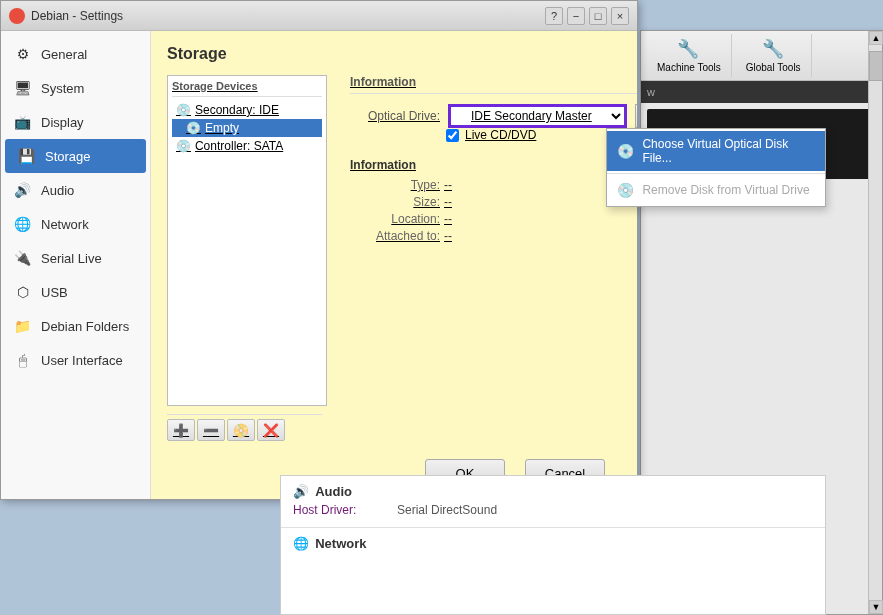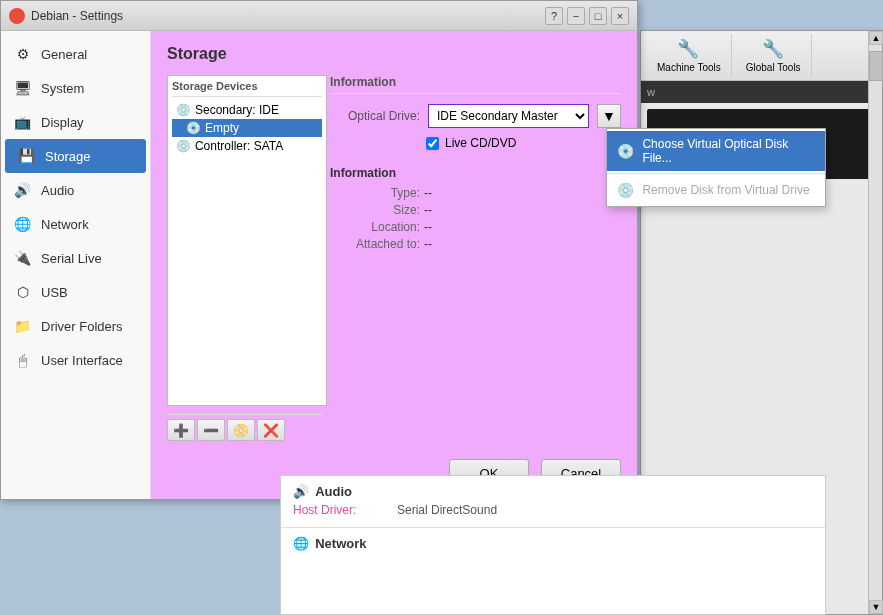--- a/index.html
+++ b/index.html
@@ -4,21 +4,21 @@
   <style>
     * { box-sizing: border-box; margin: 0; padding: 0; }
     body { font-family: 'Segoe UI', Arial, sans-serif; font-size: 13px; background: #b0c4d8; width: 883px; height: 615px; overflow: hidden; position: relative; }
 
     
     .settings-window {
       position: absolute;
       top: 0; left: 0;
       width: 638px;
       height: 500px;
-      background: #f0abfc;
+      background: #fef9c3;
       border: 1px solid #999;
       box-shadow: 2px 2px 8px rgba(0,0,0,0.3);
     }
 
     .title-bar {
       background: linear-gradient(to bottom, #e8e8e8, #d0d0d0);
       height: 30px;
       display: flex;
       align-items: center;
       padding: 0 8px;
@@ -91,22 +91,23 @@
     .section-title {
       font-size: 16px;
       font-weight: bold;
       color: #333;
       margin-bottom: 12px;
     }
 
     
     .storage-layout {
       display: flex;
-      gap: 8px;
+      gap: 28px;
       height: calc(100% - 70px);
+      text-decoration: underline;
     }
     .storage-devices-panel {
       width: 160px;
       border: 1px solid #bbb;
       background: white;
       padding: 4px;
       font-size: 12px;
     }
     .storage-devices-label {
       font-size: 11px;
@@ -133,36 +134,36 @@
       font-size: 12px;
       color: #555;
       font-weight: bold;
       border-bottom: 1px solid #ddd;
       padding-bottom: 4px;
       margin-bottom: 10px;
     }
     .attr-row {
       display: flex;
       align-items: center;
-      margin-bottom: 8px;
+      margin-bottom: 0;
       gap: 8px;
     }
     .attr-label {
       font-size: 12px;
       color: #555;
       width: 90px;
       text-align: right;
       flex-shrink: 0;
     }
     .attr-select {
       flex: 1;
       height: 24px;
-      border: 1px solid #6d28d9;
+      border: 3px solid #6d28d9;
       background: white;
-      padding: 0 4px;
+      padding: 0 16px;
       font-size: 12px;
     }
     .attr-btn {
       width: 24px; height: 24px;
       border: 1px solid #aaa;
       background: linear-gradient(to bottom, #f5f5f5, #e0e0e0);
       cursor: pointer;
       display: flex; align-items: center; justify-content: center;
       font-size: 14px;
     }
@@ -213,23 +214,23 @@
       cursor: pointer;
       display: flex; align-items: center; justify-content: center;
       font-size: 13px;
       border-radius: 2px;
     }
 
     
     .dialog-buttons {
       position: absolute;
       bottom: 12px;
-      right: 16px;
-      display: flex;
-      gap: 12px;
+      right: 32px;
+      display: flex;
+      gap: 20px;
     }
     .dialog-btn {
       width: 80px; height: 28px;
       border: 1px solid #aaa;
       background: linear-gradient(to bottom, #f0f0f0, #dcdcdc);
       cursor: pointer;
       font-size: 13px;
       border-radius: 3px;
     }
 
@@ -328,21 +329,21 @@
       gap: 6px;
       margin-bottom: 4px;
     }
     .bottom-info-row {
       display: flex;
       font-size: 12px;
       color: #555;
       gap: 4px;
       margin-bottom: 2px;
     }
-    .bottom-key { width: 100px; color: #ec4899; flex-shrink: 0; }
+    .bottom-key { width: 100px; color: #701a75; flex-shrink: 0; }
     .bottom-network-section {
       padding: 8px 12px;
     }
     .bottom-network-title {
       font-weight: bold;
       font-size: 13px;
       color: #333;
       display: flex;
       align-items: center;
       gap: 6px;
@@ -476,21 +477,21 @@
       <div class="sidebar-item">
         <span class="sidebar-icon">🔌</span>
         <span>Serial Live</span>
       </div>
       <div class="sidebar-item">
         <span class="sidebar-icon">⬡</span>
         <span>USB</span>
       </div>
       <div class="sidebar-item">
         <span class="sidebar-icon">📁</span>
-        <span>Driver Folders</span>
+        <span>Debian Folders</span>
       </div>
       <div class="sidebar-item">
         <span class="sidebar-icon">🖱</span>
         <span>User Interface</span>
       </div>
     </div>
 
     <div class="main-panel">
       <div class="section-title">Storage</div>
 

